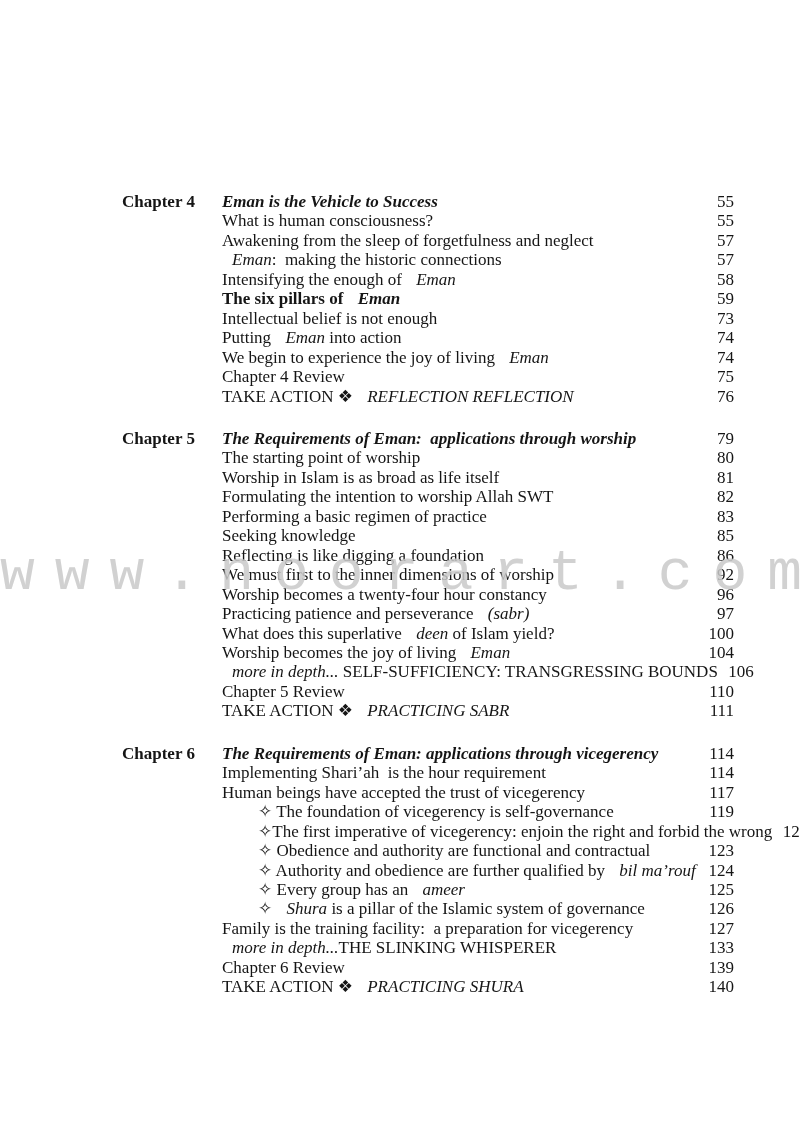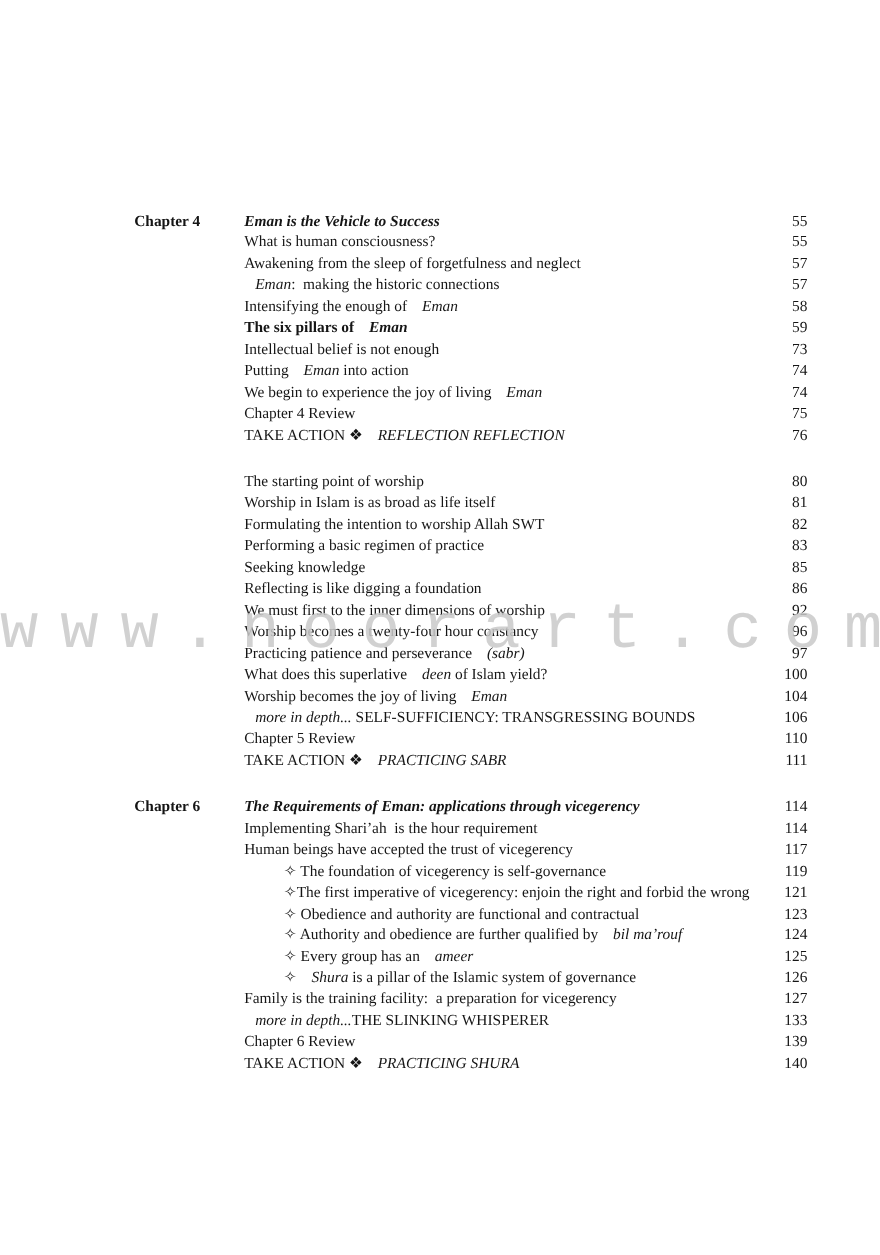--- a/index.html
+++ b/index.html
@@ -16,21 +16,21 @@
     position:absolute;
     left:122px;top:192px;
     width:612px;
   }
   .chapter-block{margin:0;}
   .chapter-block + .chapter-block{margin-top:23px;}
   .row{
     display:flex;
     align-items:flex-end;
     line-height:19.45px;
-    font-size:14px;
+    font-size:17px;
   }
   .col-label{
     flex:none;width:100px;
     font-weight:bold;
     white-space:pre;
   }
   .col-title{
     flex:1;
     white-space:pre;
     overflow:visible;
@@ -113,20 +113,25 @@
           <span class="col-title"><span>Chapter 4 Review</span></span>
           <span class="col-page">75</span>
         </div>
         <div class="row">
           <span class="col-label"></span>
           <span class="col-title"><span>TAKE ACTION ❖ </span><i>REFLECTION REFLECTION</i></span>
           <span class="col-page">76</span>
         </div>
       </div>
       <div class="chapter-block">
+        <div class="row header">
+          <span class="col-label">Chapter 5</span>
+          <span class="col-title"><span>The Requirements of Eman:  applications through worship</span></span>
+          <span class="col-page">79</span>
+        </div>
         <div class="row">
           <span class="col-label"></span>
           <span class="col-title"><span>The starting point of worship</span></span>
           <span class="col-page">80</span>
         </div>
         <div class="row">
           <span class="col-label"></span>
           <span class="col-title"><span>Worship in Islam is as broad as life itself</span></span>
           <span class="col-page">81</span>
         </div>

